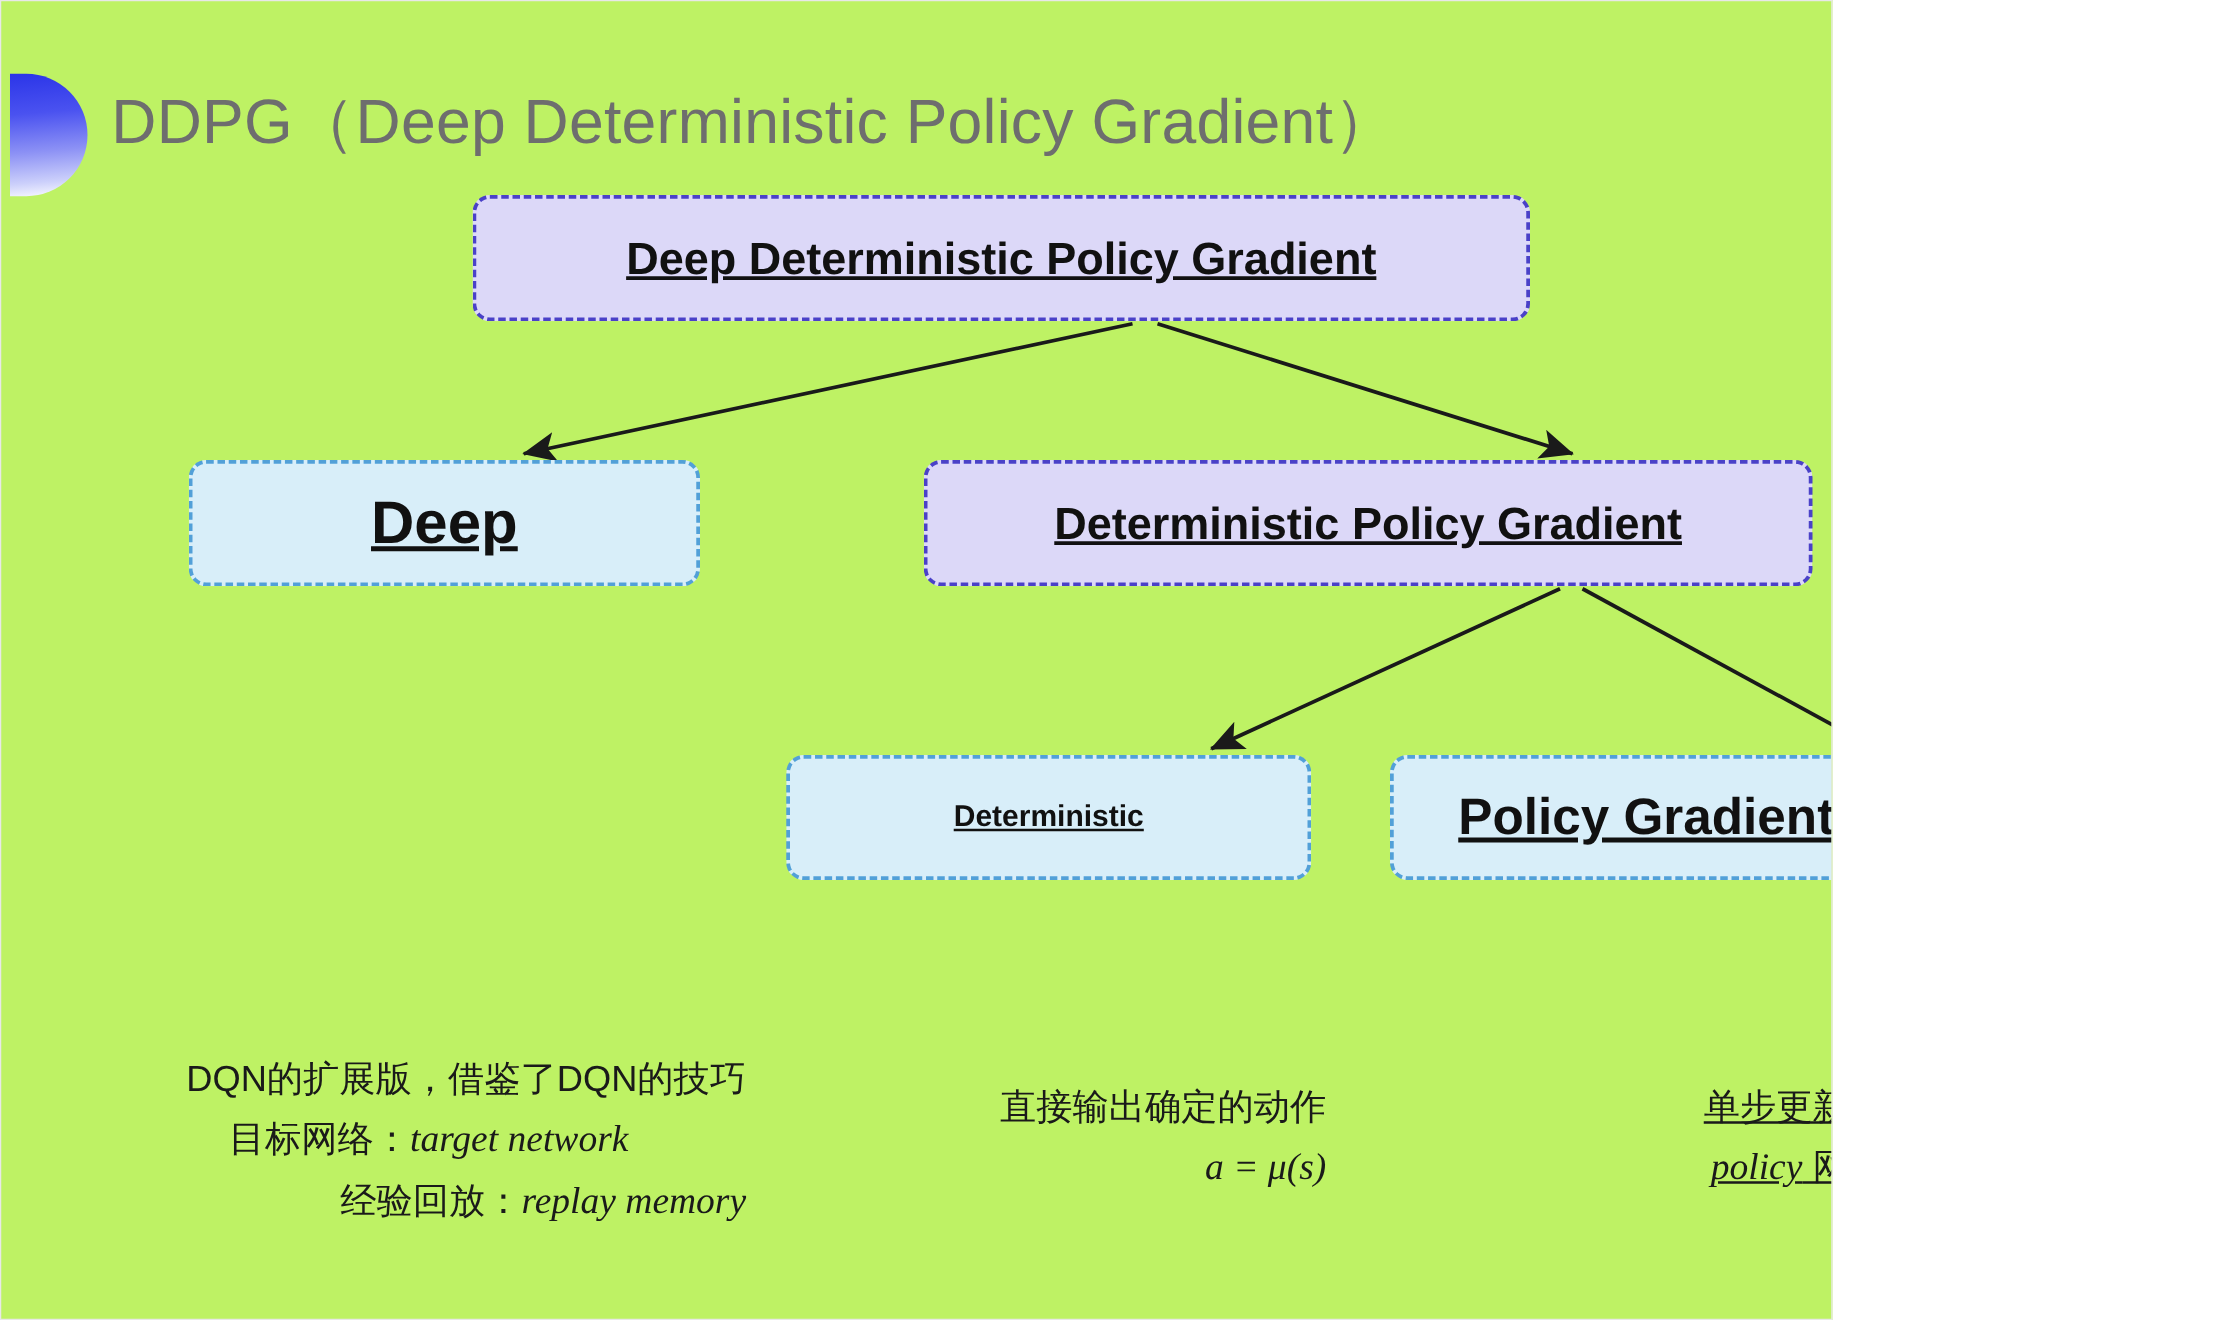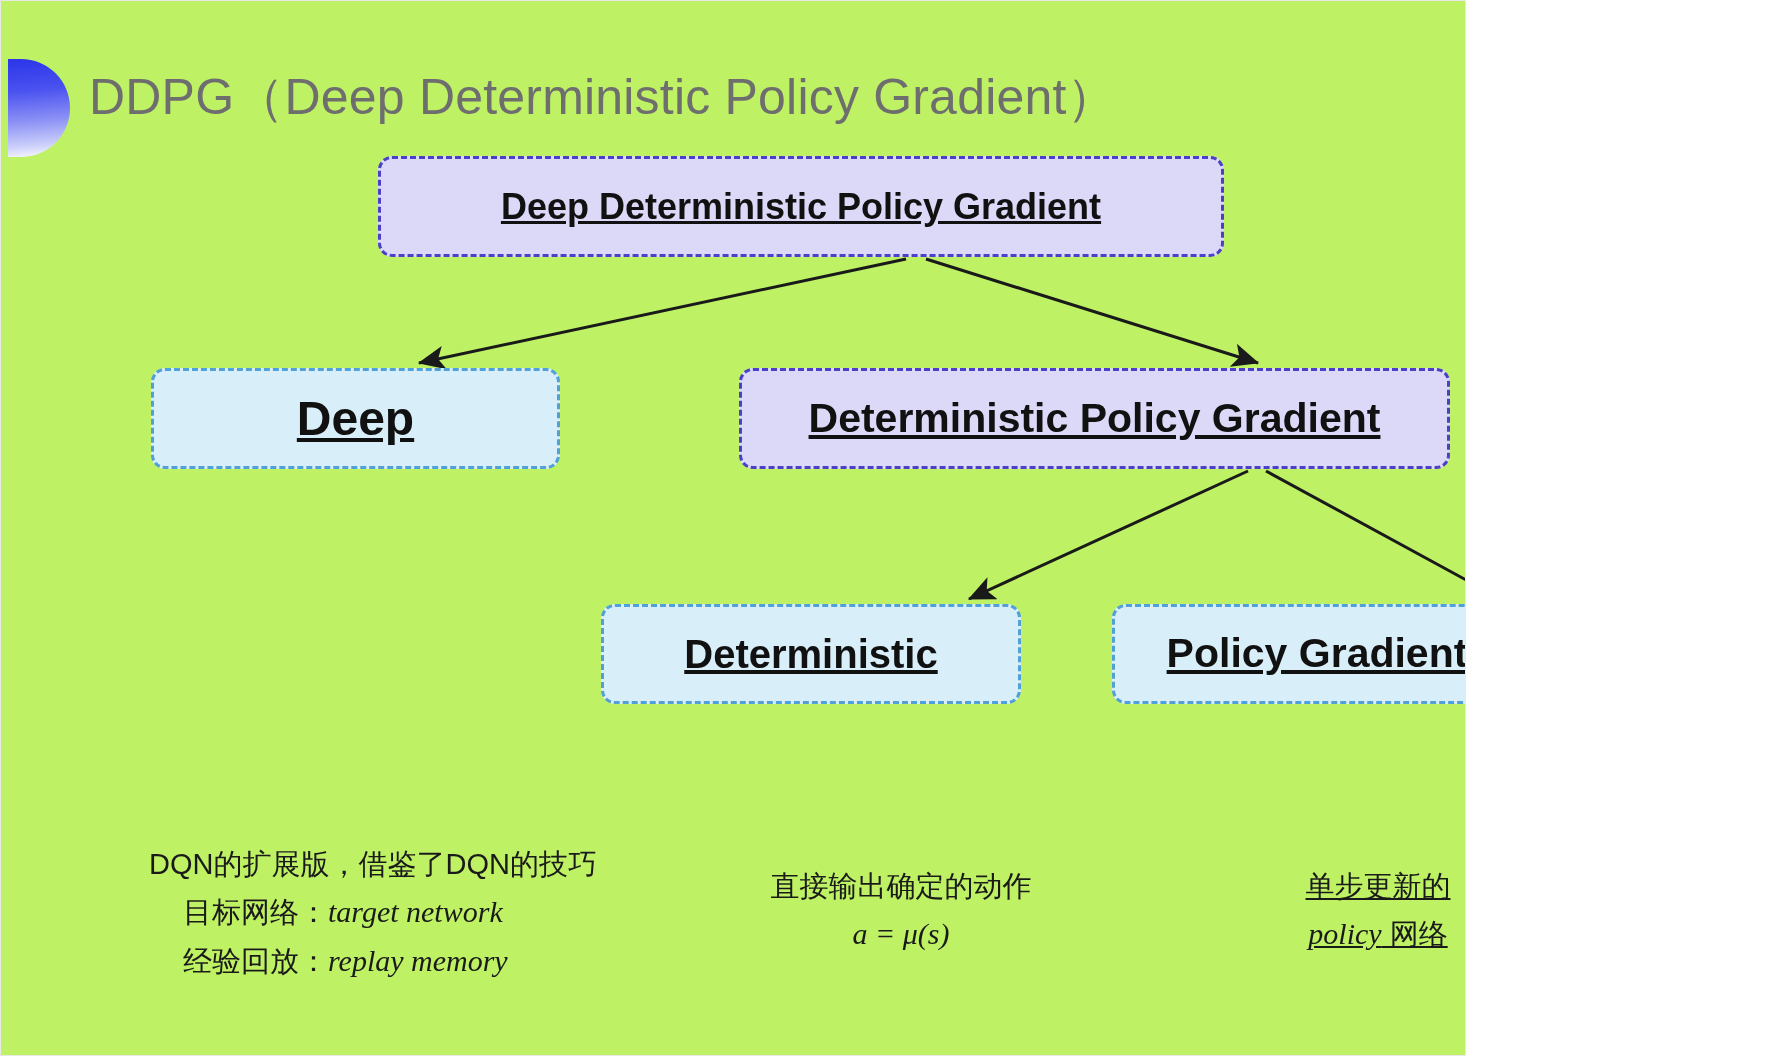--- a/index.html
+++ b/index.html
@@ -65,52 +65,52 @@
     background: #dcd8f8;
     border: 3px dashed #4a41c8;
   }
   .node.blue {
     background: #d8eef9;
     border: 3px dashed #52a0d8;
   }
 
   #node-root   { left: 377px; top: 155px;  width: 846px; height: 101px; font-size: 36px; }
   #node-deep   { left: 150px; top: 367px;  width: 409px; height: 101px; font-size: 48px; }
-  #node-dpg    { left: 738px; top: 367px;  width: 711px; height: 101px; font-size: 41px; }
-  #node-det    { left: 600px; top: 603px;  width: 420px; height: 100px; font-size: 40px; }
+  #node-dpg    { left: 738px; top: 367px;  width: 711px; height: 101px; font-size: 36px; }
+  #node-det    { left: 628px; top: 603px;  width: 420px; height: 100px; font-size: 24px; }
   #node-pg     { left: 1111px; top: 603px; width: 410px; height: 100px; font-size: 41px; }
 
   
   #arrows {
     position: absolute;
     left: 0; top: 0;
     width: 1778px;
     height: 1056px;
     pointer-events: none;
   }
 
   
   .annot {
     position: absolute;
     color: #1a1a1a;
     font-size: 29px;
     line-height: 1.62;
     white-space: nowrap;
   }
   .annot .ln { display: block; }
-  .annot.center-align .ln { text-align: center; }
+  .annot.center-align .ln { text-align: right; }
   .mathit {
     font-family: "Liberation Serif", "DejaVu Serif", serif;
     font-style: italic;
     font-size: 30px;
   }
   #annot-deep      { left: 148px;  top: 840px; }
   #annot-deep .l1  { text-align: left; }
   #annot-deep .l2  { text-align: left; padding-left: 34px; }
-  #annot-deep .l3  { text-align: left; padding-left: 34px; }
+  #annot-deep .l3  { text-align: right; padding-left: 34px; }
   #annot-det       { left: 740px;  top: 862px; width: 320px; }
   #annot-pg        { left: 1247px; top: 862px; width: 260px; text-decoration: underline; }
 </style>
 </head>
 <body>
 
 <div id="slide">
 
   <div id="title-decor"></div>
   <div id="page-title">DDPG（Deep Deterministic Policy Gradient）</div>

